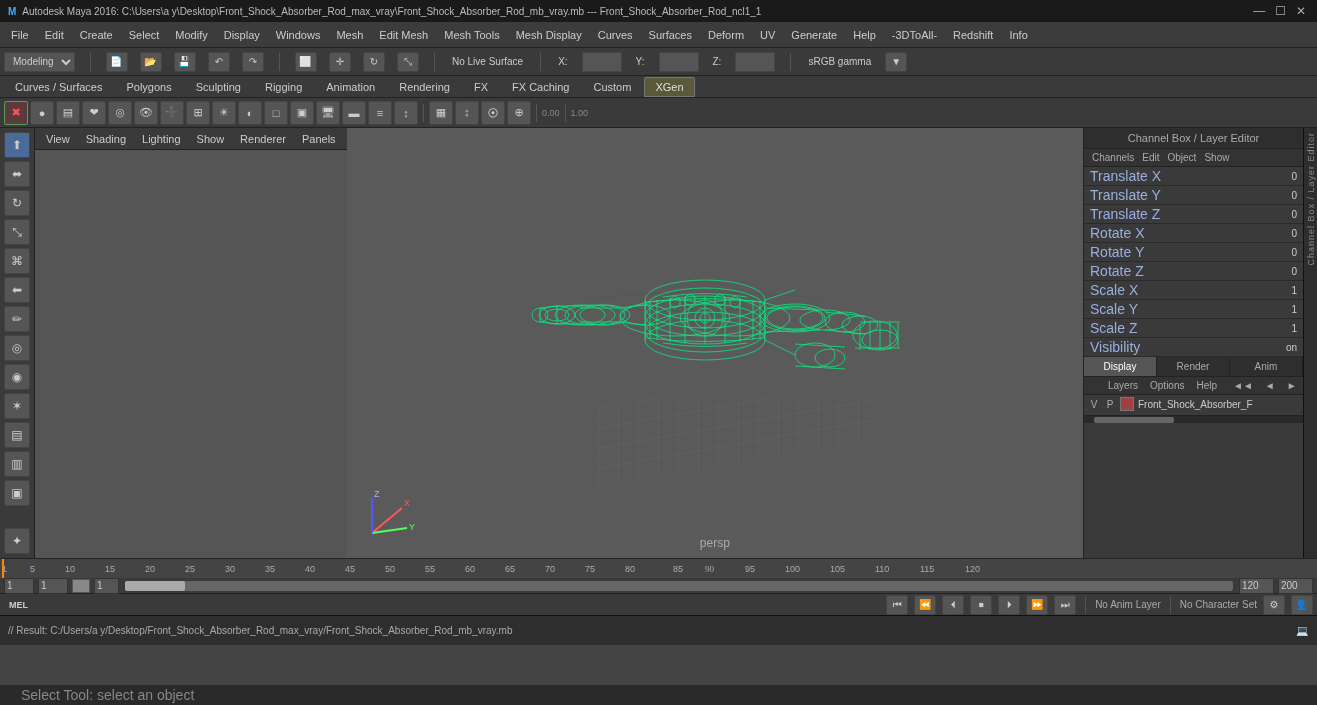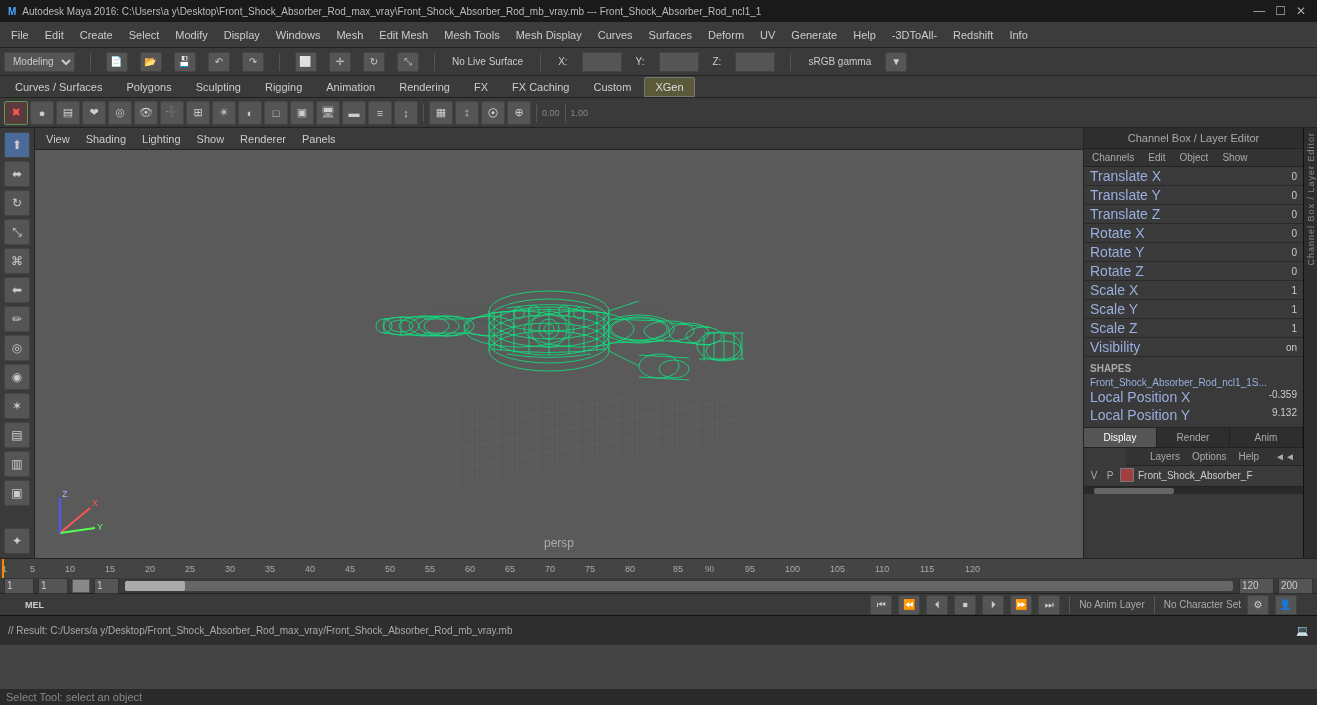--- a/index.html
+++ b/index.html
@@ -173,21 +173,21 @@
       color: #ccc;
     }
     .left-btn.active { background: #4a6a9a; }
 
     
     #viewport {
       flex: 1;
       background: #555;
       position: relative;
       display: flex;
-      flex-direction: column;
+      flex-direction: row;
     }
     #viewport-menu {
       background: #3a3a3a;
       height: 22px;
       display: flex;
       align-items: center;
       padding: 0 4px;
       gap: 2px;
       border-bottom: 1px solid #222;
     }
@@ -227,21 +227,20 @@
       background: #2e2e2e;
       padding: 4px 8px;
       font-size: 11px;
       color: #aaa;
       text-align: center;
       border-bottom: 1px solid #222;
     }
     #channel-menu-row {
       display: flex;
       padding: 2px 4px;
-      gap: 6px;
       font-size: 10px;
       border-bottom: 1px solid #222;
       background: #333;
     }
     .ch-menu { color: #aaa; cursor: pointer; padding: 1px 4px; }
     #object-name-row {
       background: #2a2a2a;
       padding: 3px 6px;
       font-size: 10px;
       color: #ccc;
@@ -285,21 +284,20 @@
       flex: 1;
       overflow: hidden;
     }
     #layers-menu-row {
       display: flex;
       padding: 2px 20px;
       gap: 4px;
       font-size: 10px;
       background: #333;
       border-bottom: 1px solid #222;
-      margin-left: 42px;
     }
     .layer-entry {
       display: flex;
       align-items: center;
       padding: 2px 4px;
       gap: 4px;
       font-size: 10px;
       color: #ccc;
     }
     .layer-v { color: #aaa; width: 12px; text-align: center; }
@@ -367,21 +365,21 @@
       padding: 0 4px;
       gap: 4px;
     }
 
     
     #bottom-bar {
       height: 22px;
       background: #3a3a3a;
       display: flex;
       align-items: center;
-      padding: 0 20px;
+      padding: 0 4px;
       gap: 6px;
       border-top: 1px solid #222;
     }
     #status-bar {
       height: 30px;
       background: #2e2e2e;
       display: flex;
       align-items: center;
       padding: 0 8px;
       gap: 6px;
@@ -718,32 +716,20 @@
       <div class="channel-row">
         <span class="ch-name">Scale Z</span>
         <span class="ch-value">1</span>
       </div>
       <div class="channel-row">
         <span class="ch-name">Visibility</span>
         <span class="ch-value">on</span>
       </div>
     </div>
 
-    <div id="shapes-section">
-      <div class="section-title">SHAPES</div>
-      <div class="shape-name">Front_Shock_Absorber_Rod_ncl1_1S...</div>
-      <div class="local-pos-row">
-        <span class="ch-name">Local Position X</span>
-        <span class="ch-value">-0.359</span>
-      </div>
-      <div class="local-pos-row">
-        <span class="ch-name">Local Position Y</span>
-        <span class="ch-value">9.132</span>
-      </div>
-    </div>
 
     <div id="display-tabs">
       <div class="disp-tab active">Display</div>
       <div class="disp-tab">Render</div>
       <div class="disp-tab">Anim</div>
     </div>
 
     <div id="layers-section">
       <div id="layers-menu-row">
         <span class="ch-menu">Layers</span>
@@ -830,17 +816,17 @@
   <div class="toolbar-sep"></div>
   <span style="font-size:10px;color:#aaa;">No Anim Layer</span>
   <div class="toolbar-sep"></div>
   <span style="font-size:10px;color:#aaa;">No Character Set</span>
   <div class="toolbar-icon-btn">⚙</div>
   <div class="toolbar-icon-btn">👤</div>
 </div>
 
 <div id="status-bar">
   <span>// Result: C:/Users/a y/Desktop/Front_Shock_Absorber_Rod_max_vray/Front_Shock_Absorber_Rod_mb_vray.mb</span>
-  <div style="position:absolute;bottom:0;left:0;right:0;padding:2px 6px;background:#2a2a2a;font-size:11px;color:#888;">
+  <div style="position:absolute;bottom:0;left:0;right:0;padding:2px 21px;background:#2a2a2a;font-size:14px;color:#888;">
     <span>Select Tool: select an object</span>
   </div>
   <div style="margin-left:auto;">💻</div>
 </div>
 
 </body></html>

